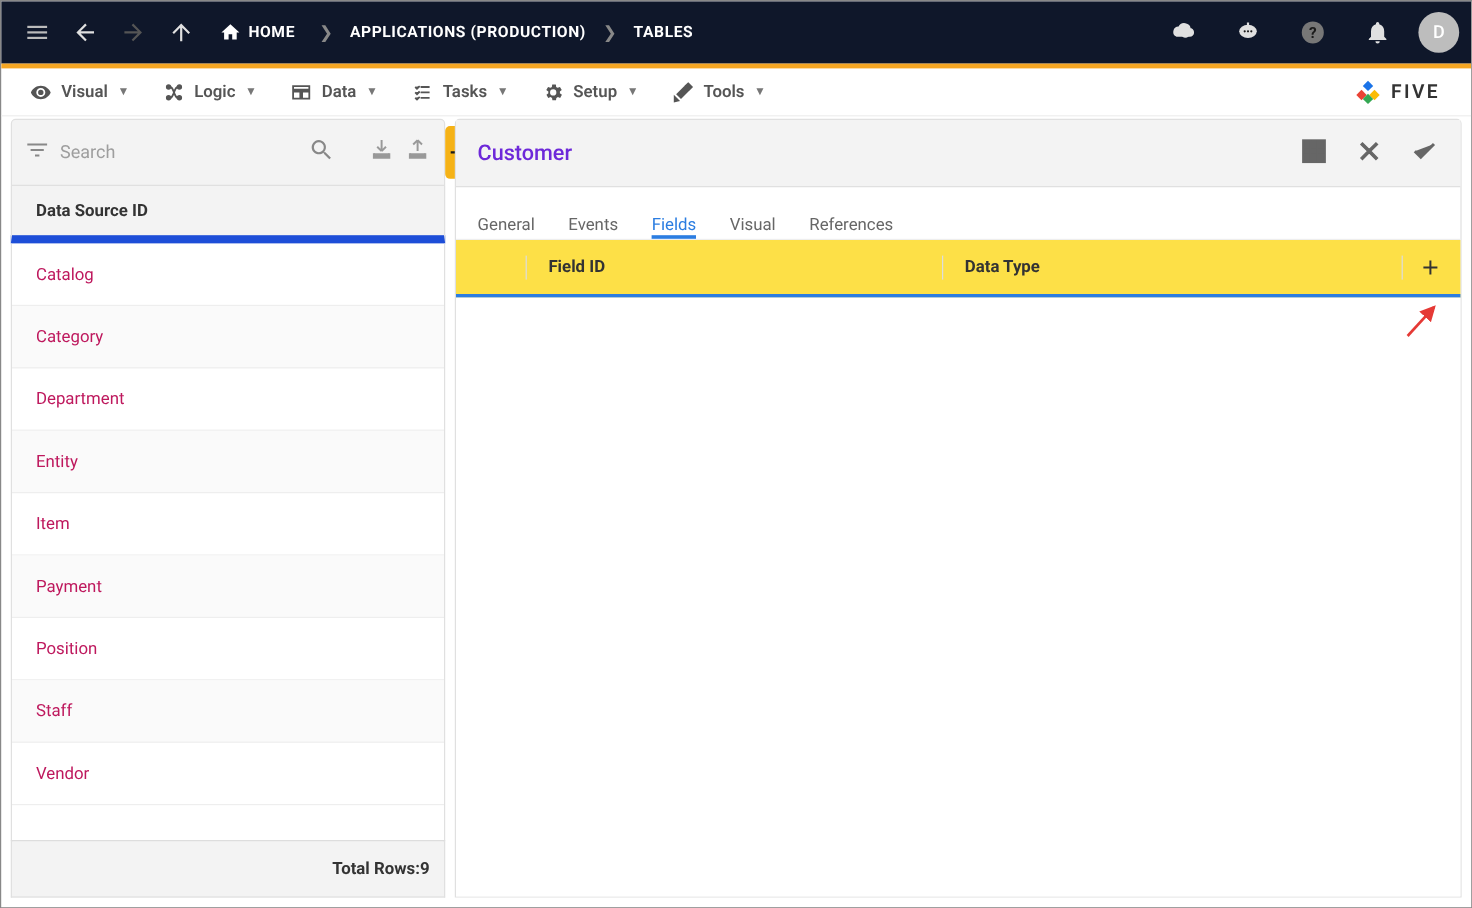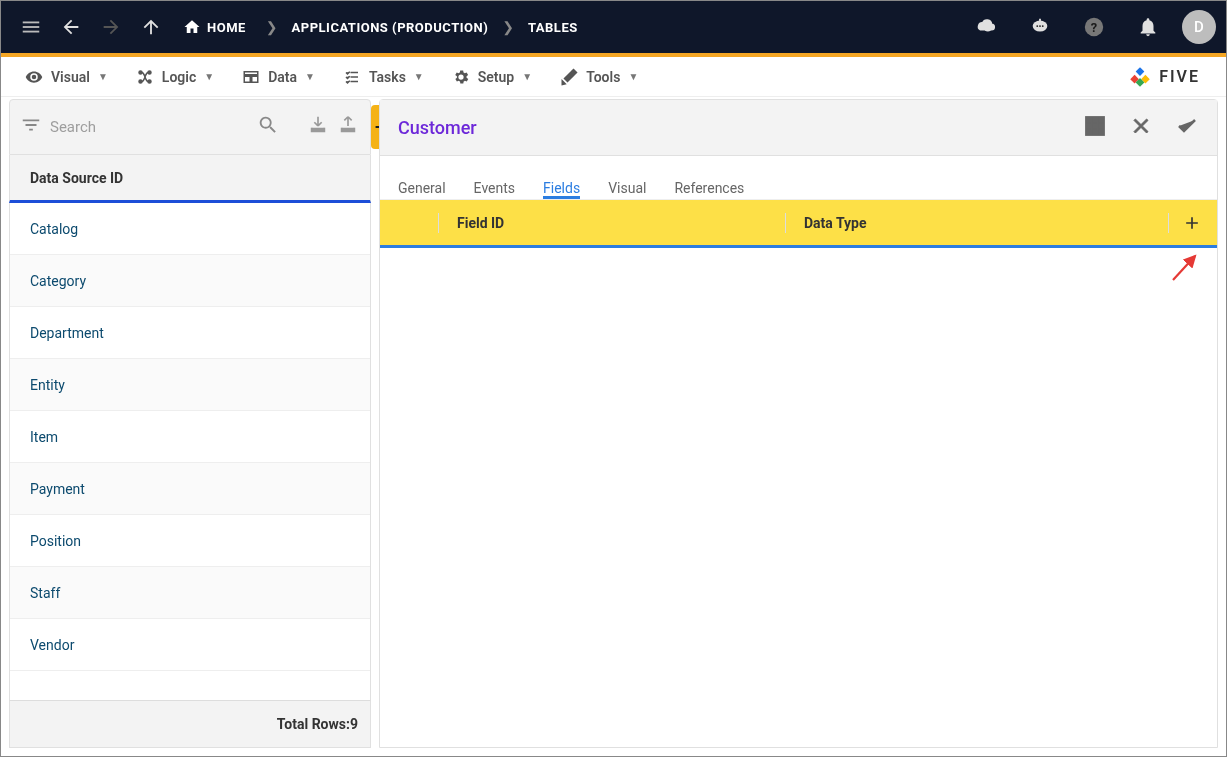--- a/index.html
+++ b/index.html
@@ -54,24 +54,24 @@
 .search-row .io-icon svg { width: 22px; height: 22px; fill: #999; stroke:#999; }
 .add-btn {
   width: 44px; height: 44px; background: #f5b216; border-radius: 4px;
   display:flex;align-items:center;justify-content:center; cursor:pointer; margin-left: 4px;
 }
 .add-btn svg { width: 22px; height: 22px; fill:#1a1a1a; }
 
 .list-header {
   height: 48px; background: #f3f3f3; border-left:1px solid #e0e0e0; border-right:1px solid #e0e0e0;
   display:flex; align-items:center; padding: 0 20px; font-weight: 700; font-size: 14px; color:#333;
-  border-bottom: 3px solid #1d4ed8;
+  border-bottom: 7px solid #1d4ed8;
 }
 .list-body { flex:1; border-left:1px solid #e0e0e0; border-right:1px solid #e0e0e0; overflow:auto; background:#fff; }
-.list-row { height: 52px; display:flex; align-items:center; padding: 0 20px; font-size: 14px; color:#0c4a6e; border-bottom:1px solid #eee; cursor:pointer; }
+.list-row { height: 52px; display:flex; align-items:center; padding: 0 20px; font-size: 14px; color:#be185d; border-bottom:1px solid #eee; cursor:pointer; }
 .list-row:nth-child(even){ background:#fafafa; }
 .list-footer {
   height: 48px; background:#f3f3f3; border:1px solid #e0e0e0; border-top:1px solid #ddd;
   display:flex; align-items:center; justify-content:flex-end; padding: 0 12px; font-weight:700; font-size:14px; color:#333;
 }
 
 .main { flex:1; display:flex; flex-direction:column; border:1px solid #e0e0e0; border-radius: 4px 4px 0 0; }
 .main-header {
   height: 56px; background:#f3f3f3; border-bottom:1px solid #e0e0e0;
   display:flex; align-items:center; padding: 0 18px;

